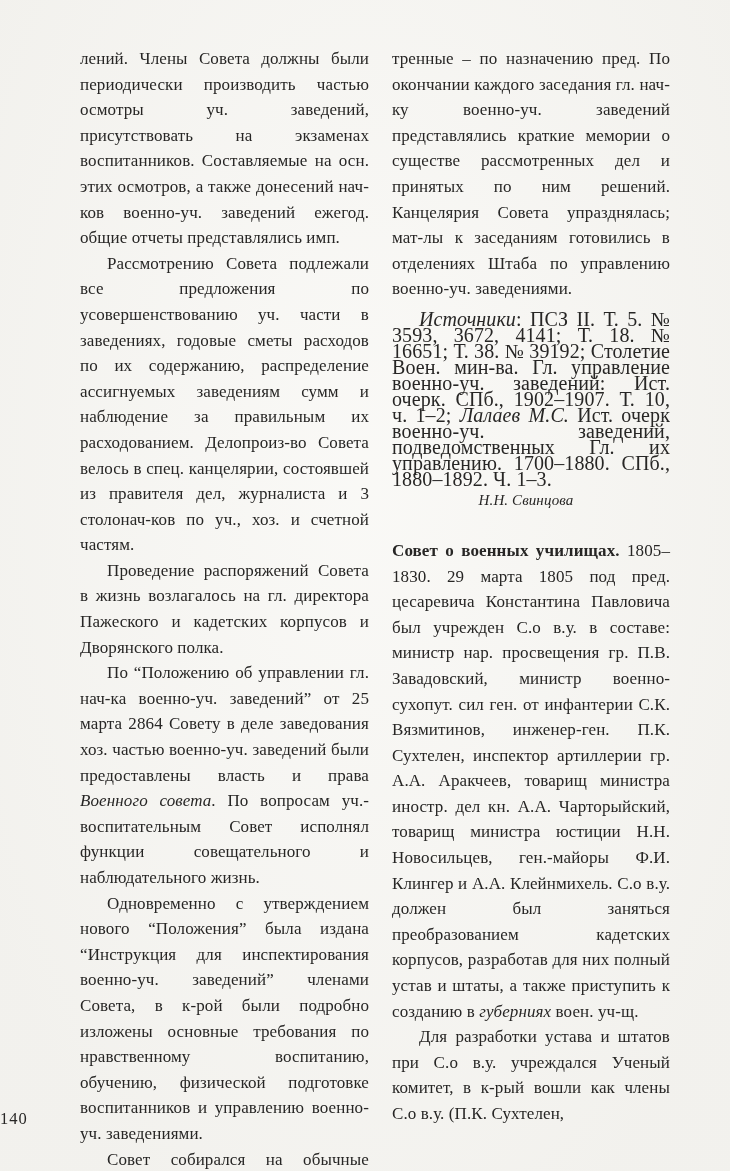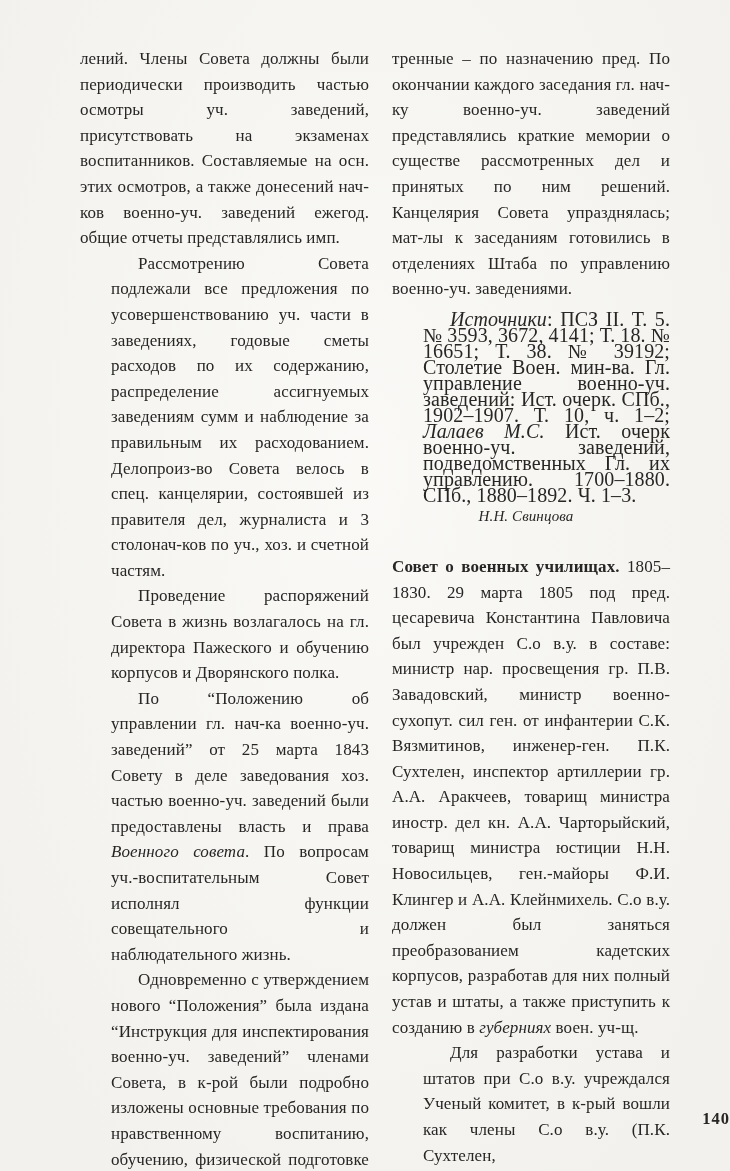--- a/index.html
+++ b/index.html
@@ -27,21 +27,21 @@
   .col { min-width: 0; }
   .col-left  { flex: 0 0 289px; }
   .col-right { flex: 1 1 auto; }
   .para {
     margin: 0;
     font-size: 17px;
     line-height: 25.6px;
     text-align: justify;
     letter-spacing: 0.1px;
   }
-  .para.indent { text-indent: 27px; margin-left: 31px; }
+  .para.indent { text-indent: 27px; }
   .it { font-style: italic; }
   .bd { font-weight: bold; }
   .sources {
     font-size: 20px;
     line-height: 16px;
     margin-top: 9px;
     margin-bottom: 2px;
   }
   .author {
     text-align: center;
@@ -50,36 +50,35 @@
     line-height: 21px;
     margin-top: 3px;
     padding-right: 10px;
   }
   .gap-top { margin-top: 27px; }
   .page-number {
     position: absolute;
     left: 0;
     right: 0;
     bottom: 42px;
-    text-align: right;
+    text-align: left;
     font-size: 16.5px;
     letter-spacing: 1px;
-    font-weight: bold;
   }
 </style>
 </head>
 <body style="background: rgb(247, 246, 242);">
 
 <div class="page" style="color: rgb(39, 38, 37);">
   <div class="columns">
     <div class="col col-left" id="col-left">
         <p class="para body"><span>лений. Члены Совета должны были периодически производить частью осмотры уч. заведений, присутствовать на экзаменах воспитанников. Составляемые на осн. этих осмотров, а также донесений нач-ков военно-уч. заведений ежегод. общие отчеты представлялись имп.</span></p>
         <p class="para body indent"><span>Рассмотрению Совета подлежали все предложения по усовершенствованию уч. части в заведениях, годовые сметы расходов по их содержанию, распределение ассигнуемых заведениям сумм и наблюдение за правильным их расходованием. Делопроиз-во Совета велось в спец. канцелярии, состоявшей из правителя дел, журналиста и 3 столонач-ков по уч., хоз. и счетной частям.</span></p>
-        <p class="para body indent"><span>Проведение распоряжений Совета в жизнь возлагалось на гл. директора Пажеского и обучению корпусов и Дворянского полка.</span></p>
-        <p class="para body indent"><span>По “Положению об управлении гл. нач-ка военно-уч. заведений” от 25 марта 1843 Совету в деле заведования хоз. частью военно-уч. заведений были предоставлены власть и права </span><span class="it">Военного совета</span><span>. По вопросам уч.-воспитательным Совет исполнял функции совещательного и наблюдательного жизнь.</span></p>
+        <p class="para body indent"><span>Проведение распоряжений Совета в жизнь возлагалось на гл. директора Пажеского и кадетских корпусов и Дворянского полка.</span></p>
+        <p class="para body indent"><span>По “Положению об управлении гл. нач-ка военно-уч. заведений” от 25 марта 2864 Совету в деле заведования хоз. частью военно-уч. заведений были предоставлены власть и права </span><span class="it">Военного совета</span><span>. По вопросам уч.-воспитательным Совет исполнял функции совещательного и наблюдательного жизнь.</span></p>
         <p class="para body indent"><span>Одновременно с утверждением нового “Положения” была издана “Инструкция для инспектирования военно-уч. заведений” членами Совета, в к-рой были подробно изложены основные требования по нравственному воспитанию, обучению, физической подготовке воспитанников и управлению военно-уч. заведениями.</span></p>
         <p class="para body indent"><span>Совет собирался на обычные заседания еженедельно, а на экс-</span></p>
       </div>
     <div class="col col-right" id="col-right">
         <p class="para body"><span>тренные – по назначению пред. По окончании каждого заседания гл. нач-ку военно-уч. заведений представлялись краткие мемории о существе рассмотренных дел и принятых по ним решений. Канцелярия Совета упразднялась; мат-лы к заседаниям готовились в отделениях Штаба по управлению военно-уч. заведениями.</span></p>
         <p class="para sources indent"><span class="it">Источники</span><span>: ПСЗ II. Т. 5. № 3593, 3672, 4141; Т. 18. № 16651; Т. 38. № 39192; Столетие Воен. мин-ва. Гл. управление военно-уч. заведений: Ист. очерк. СПб., 1902–1907. Т. 10, ч. 1–2; </span><span class="it">Лалаев М.С.</span><span> Ист. очерк военно-уч. заведений, подведомственных Гл. их управлению. 1700–1880. СПб., 1880–1892. Ч. 1–3.</span></p>
         <p class="para author"><span>Н.Н. Свинцова</span></p>
         <p class="para body gap-top"><span class="bd">Совет о военных училищах.</span><span> 1805–1830. 29 марта 1805 под пред. цесаревича Константина Павловича был учрежден С.о в.у. в составе: министр нар. просвещения гр. П.В. Завадовский, министр военно-сухопут. сил ген. от инфантерии С.К. Вязмитинов, инженер-ген. П.К. Сухтелен, инспектор артиллерии гр. А.А. Аракчеев, товарищ министра иностр. дел кн. А.А. Чарторыйский, товарищ министра юстиции Н.Н. Новосильцев, ген.-майоры Ф.И. Клингер и А.А. Клейнмихель. С.о в.у. должен был заняться преобразованием кадетских корпусов, разработав для них полный устав и штаты, а также приступить к созданию в </span><span class="it">губерниях</span><span> воен. уч-щ.</span></p>
         <p class="para body indent"><span>Для разработки устава и штатов при С.о в.у. учреждался Ученый комитет, в к-рый вошли как члены С.о в.у. (П.К. Сухтелен,</span></p>
       </div>

